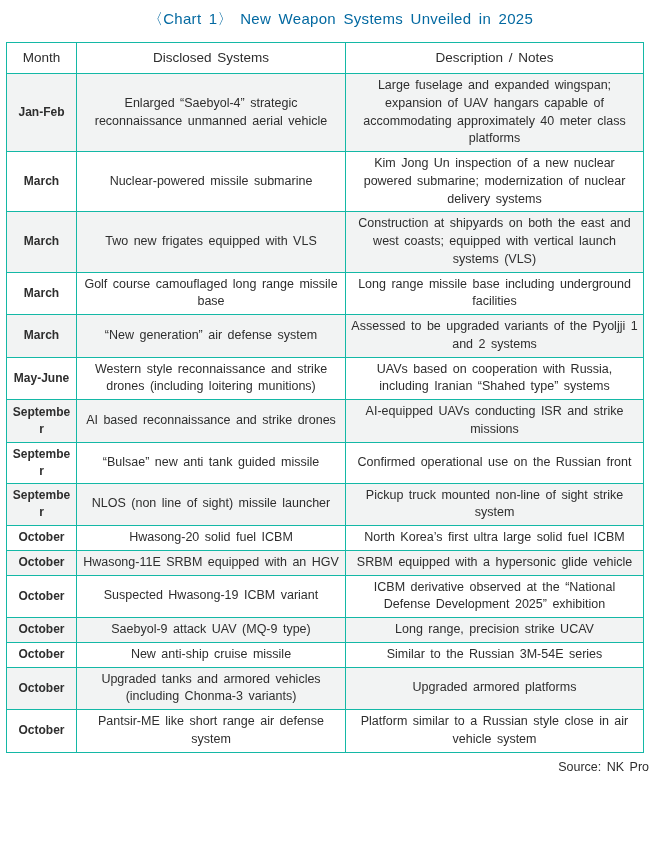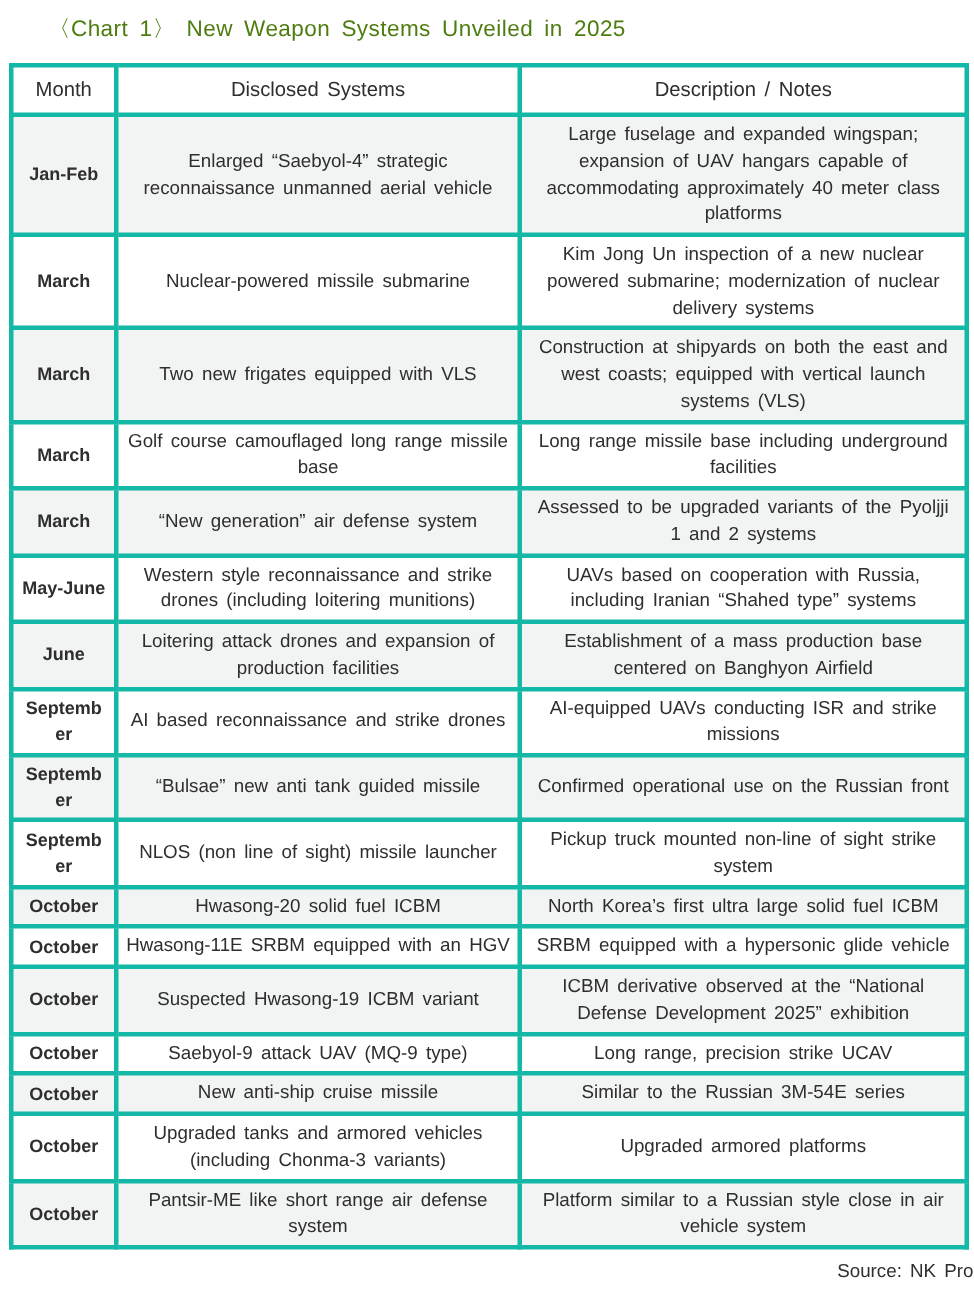--- a/index.html
+++ b/index.html
@@ -13,39 +13,39 @@
     overflow: hidden;
     font-family: "Liberation Sans", sans-serif;
     color: #2e2e2e;
   }
   .page {
     width: 649px;
     height: 860px;
     position: relative;
   }
   .chart-title {
-    text-align: left;
+    text-align: center;
     font-size: 15px;
     font-weight: 400;
-    color: #4d7c0f;
+    color: #0369a1;
     letter-spacing: 0.3px;
     word-spacing: 3px;
     padding-top: 10px;
     margin: 0 0 13px 0;
     padding-left: 32px;
   }
   table.weapons-table {
     border-collapse: collapse;
     table-layout: fixed;
     width: 637px;
     margin-left: 6px;
   }
   .weapons-table th,
   .weapons-table td {
-    border: 3px solid #14b8a6;
+    border: 1px solid #14b8a6;
     text-align: center;
     vertical-align: middle;
     padding: 3px 5px;
     font-size: 12.5px;
     line-height: 1.42;
     word-spacing: 2px;
     color: #2e2e2e;
     overflow-wrap: break-word;
   }
   .weapons-table thead th {
@@ -117,25 +117,20 @@
         <td class="month-col">March</td>
         <td>“New generation” air defense system</td>
         <td>Assessed to be upgraded variants of the Pyoljji 1 and 2 systems</td>
       </tr>
       <tr>
         <td class="month-col">May-June</td>
         <td>Western style reconnaissance and strike drones (including loitering munitions)</td>
         <td>UAVs based on cooperation with Russia, including Iranian “Shahed type” systems</td>
       </tr>
       <tr>
-        <td class="month-col">June</td>
-        <td>Loitering attack drones and expansion of production facilities</td>
-        <td>Establishment of a mass production base centered on Banghyon Airfield</td>
-      </tr>
-      <tr>
         <td class="month-col">September</td>
         <td>AI based reconnaissance and strike drones</td>
         <td>AI-equipped UAVs conducting ISR and strike missions</td>
       </tr>
       <tr>
         <td class="month-col">September</td>
         <td>“Bulsae” new anti tank guided missile</td>
         <td>Confirmed operational use on the Russian front</td>
       </tr>
       <tr>

